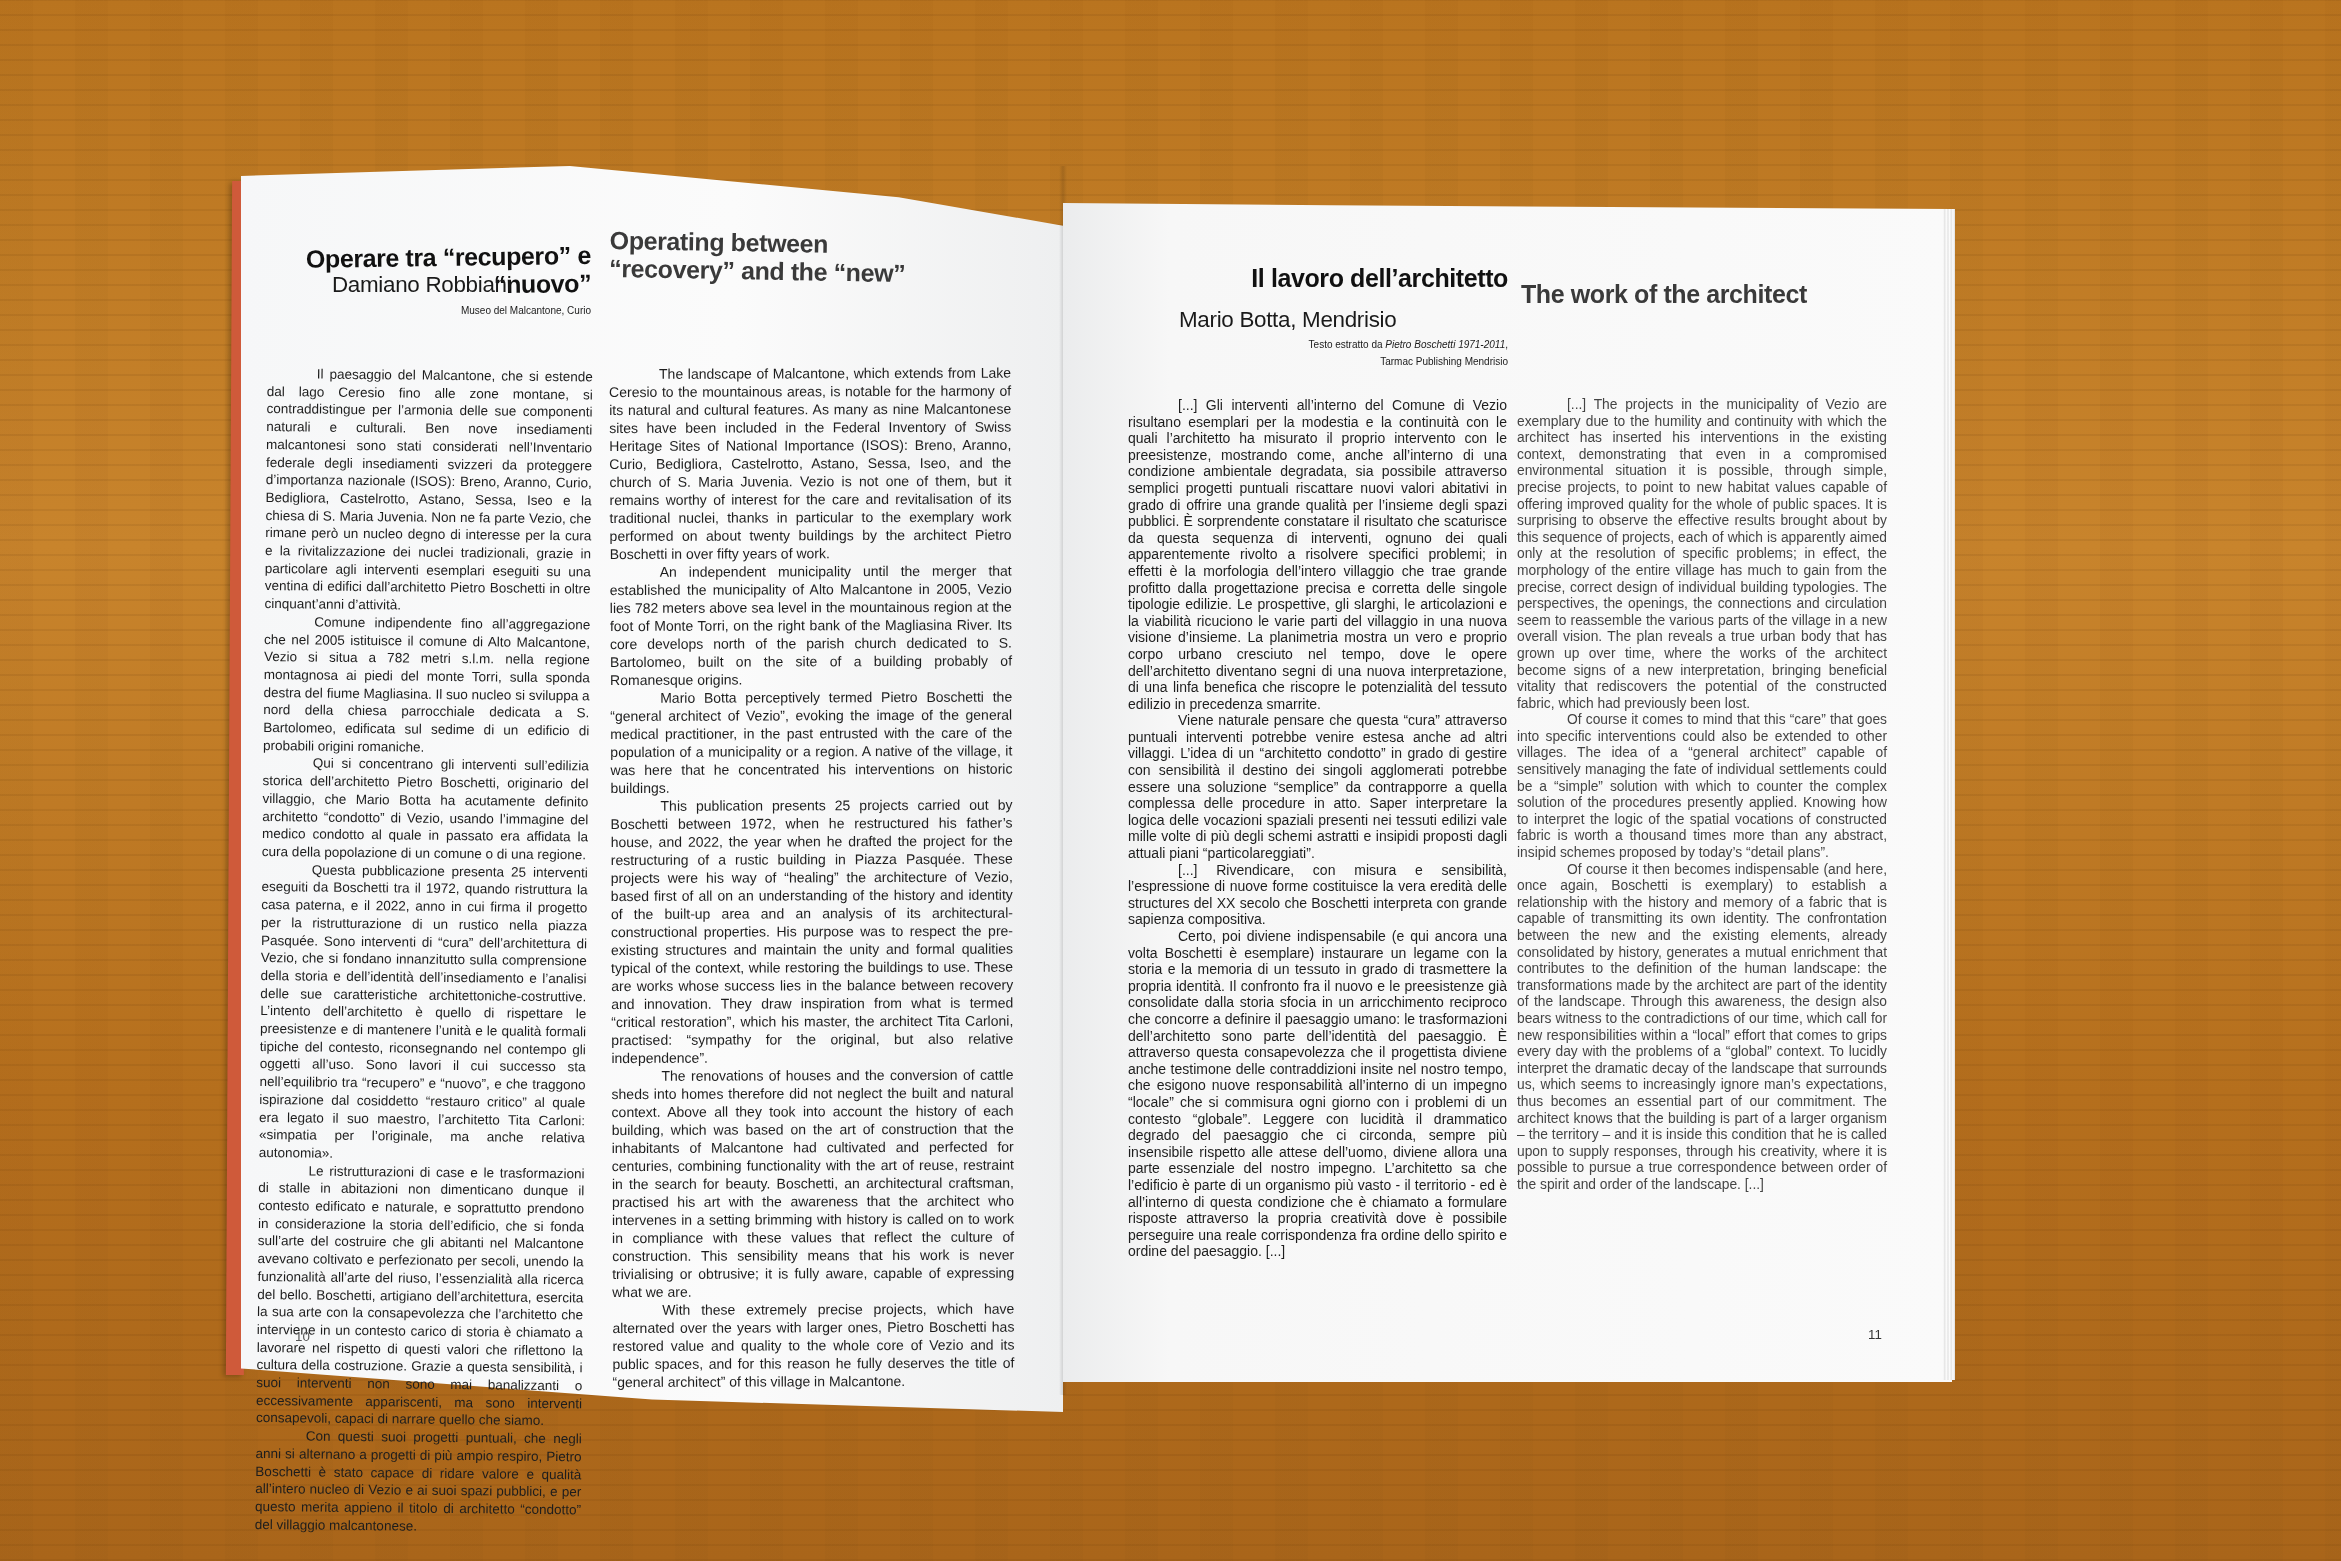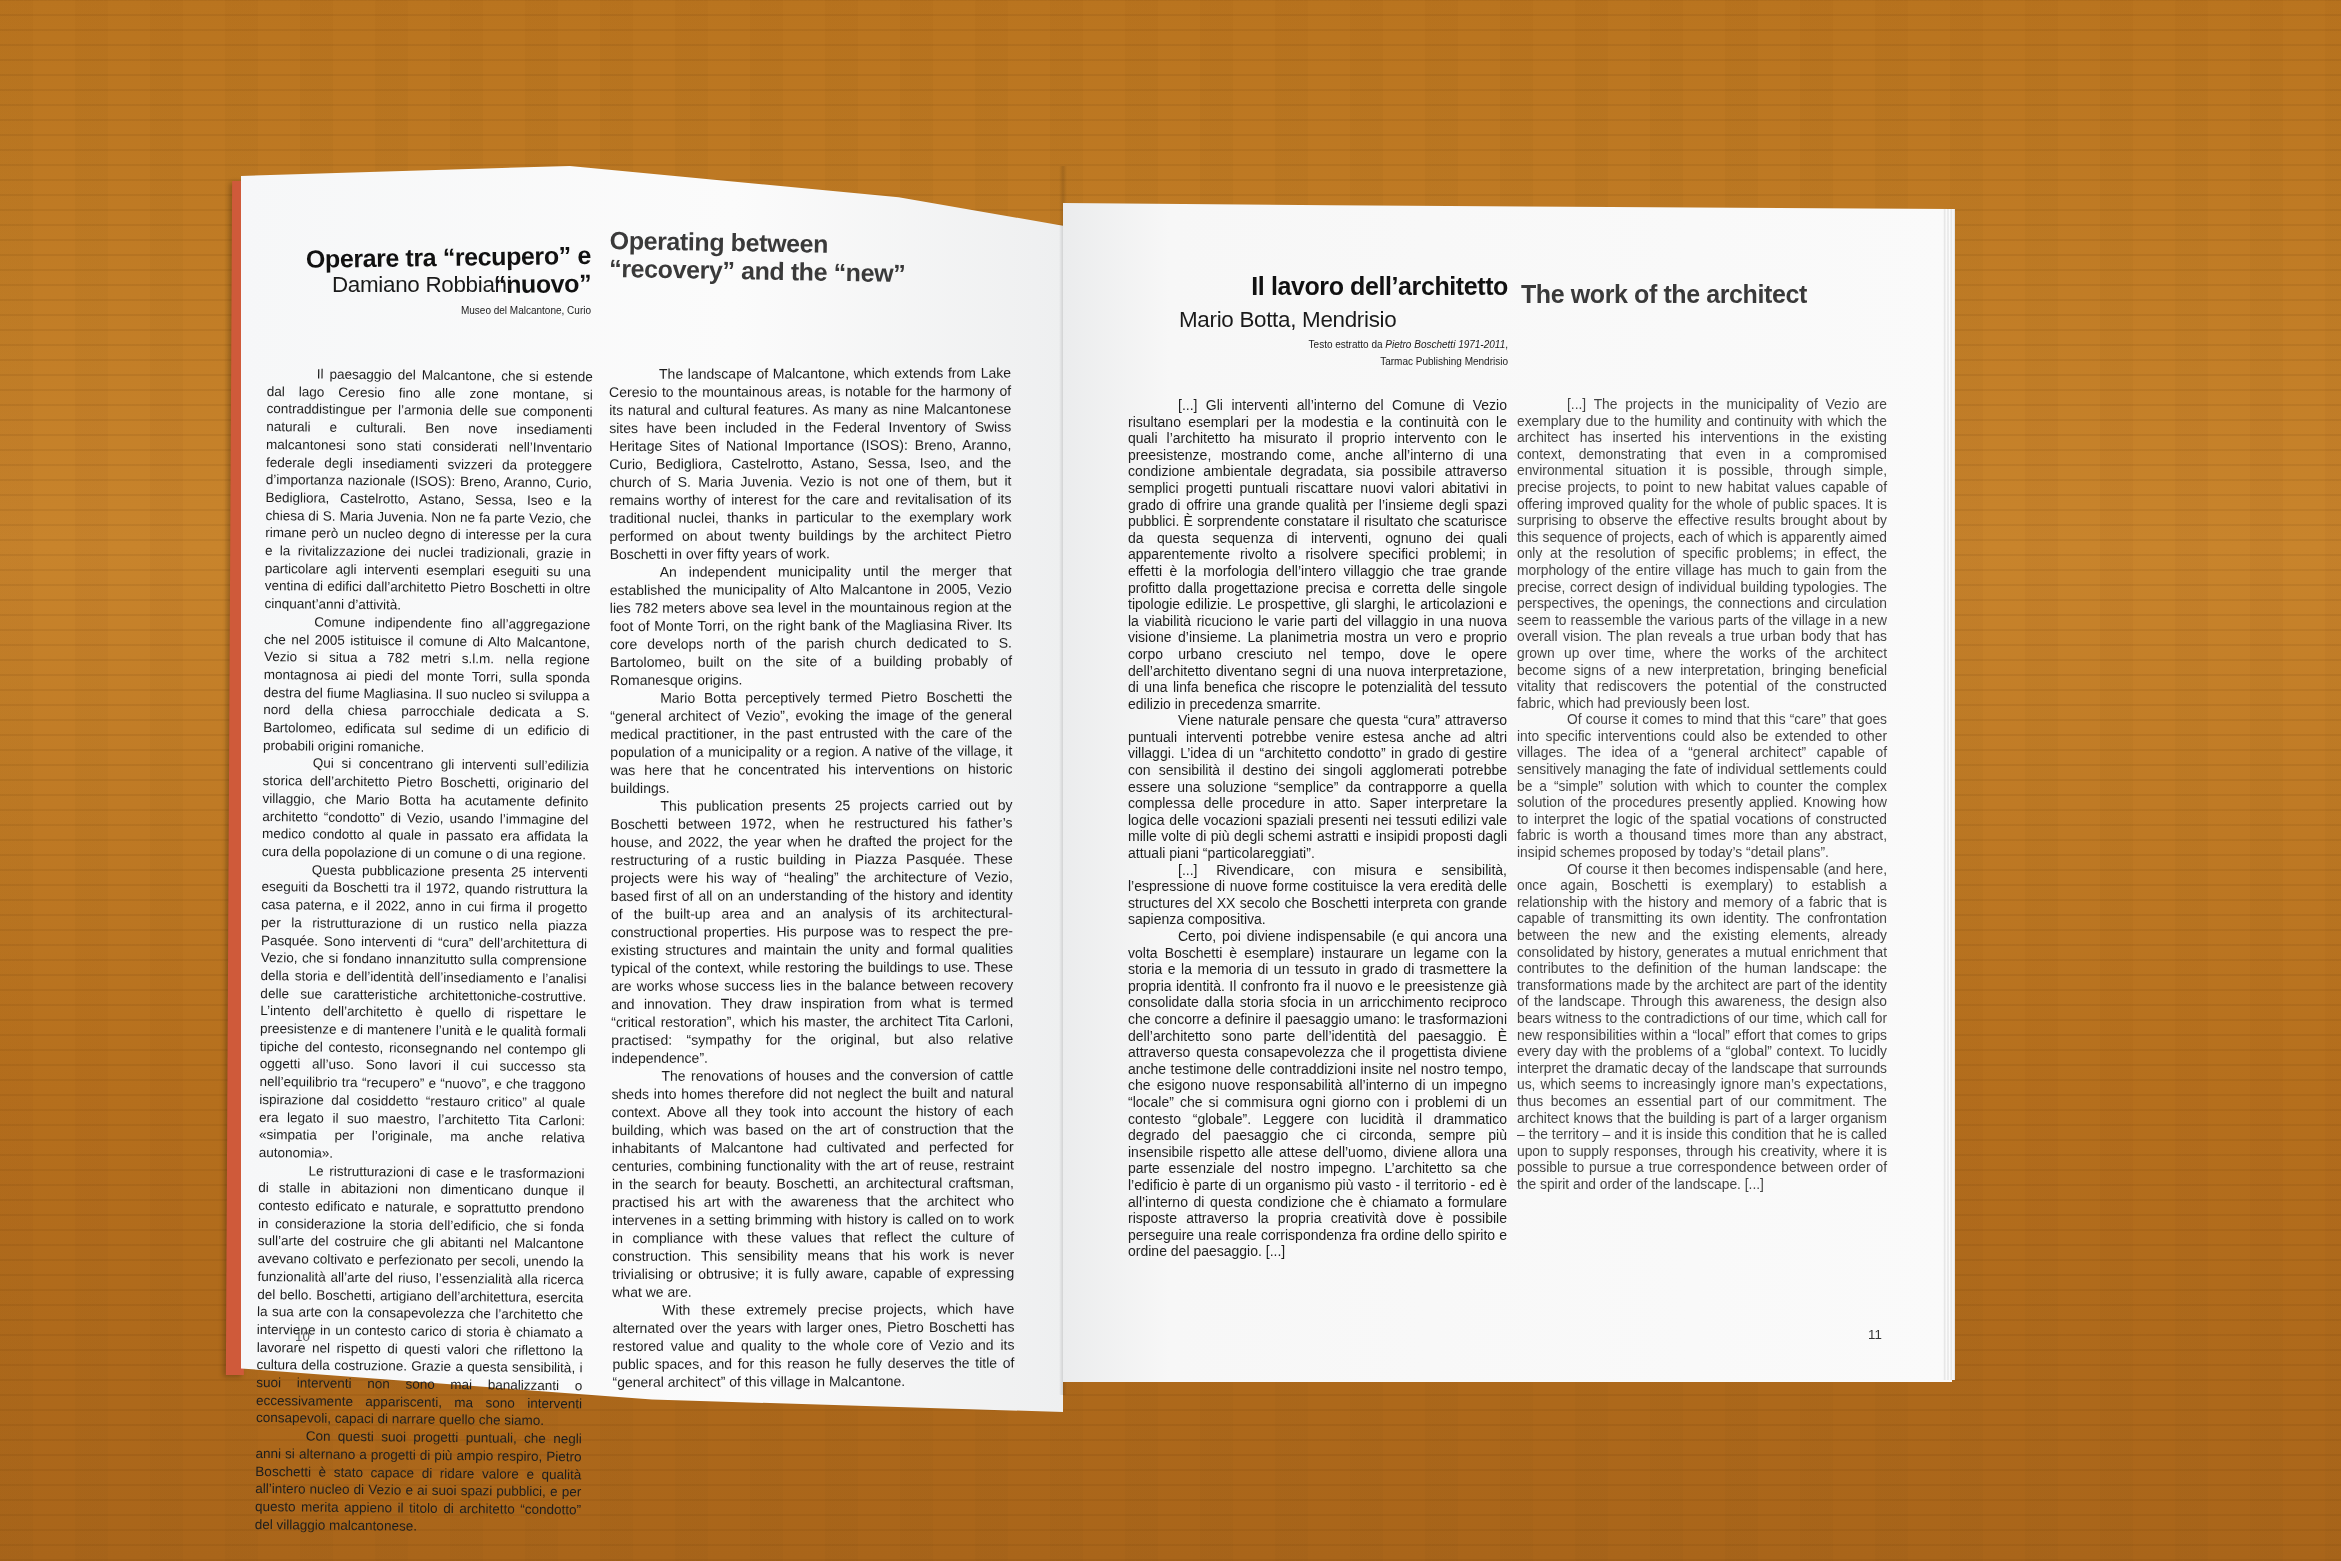--- a/index.html
+++ b/index.html
@@ -80,21 +80,21 @@
     <p>With these extremely precise projects, which have alternated over the years with larger ones, Pietro Boschetti has restored value and quality to the whole core of Vezio and its public spaces, and for this reason he fully deserves the title of “general architect” of this village in Malcantone.</p>
   </div>
 
   <div class="pagenum" style="left:295px; top:1329px;">10</div>
 
   <div class="gutter"></div>
 
   <div class="page-right"></div>
   <div class="page-stack"></div>
 
-  <div class="title" style="left:1179px; top:272px; width:329px; text-align:right;">Il lavoro dell’architetto</div>
+  <div class="title" style="left:1179px; top:264px; width:329px; text-align:right;">Il lavoro dell’architetto</div>
   <div class="title title-en" style="left:1521px; top:280px; width:349px;">The work of the architect</div>
   <div class="author" style="left:1179px; top:307px; width:329px;">Mario Botta, Mendrisio</div>
   <div class="affil" style="left:1179px; top:336px; width:329px;">
     <span>Testo estratto da </span><i>Pietro Boschetti 1971-2011</i><span>,</span><br>
     <span>Tarmac Publishing Mendrisio</span>
   </div>
 
   <div class="col" style="left:1128px; top:397px; width:379px; font-size:14px; line-height:16.6px;">
     <p>[...] Gli interventi all’interno del Comune di Vezio risultano esemplari per la modestia e la continuità con le quali l’architetto ha misurato il proprio intervento con le preesistenze, mostrando come, anche all’interno di una condizione ambientale degradata, sia possibile attraverso semplici progetti puntuali riscattare nuovi valori abitativi in grado di offrire una grande qualità per l’insieme degli spazi pubblici. È sorprendente constatare il risultato che scaturisce da questa sequenza di interventi, ognuno dei quali apparentemente rivolto a risolvere specifici problemi; in effetti è la morfologia dell’intero villaggio che trae grande profitto dalla progettazione precisa e corretta delle singole tipologie edilizie. Le prospettive, gli slarghi, le articolazioni e la viabilità ricuciono le varie parti del villaggio in una nuova visione d’insieme. La planimetria mostra un vero e proprio corpo urbano cresciuto nel tempo, dove le opere dell’architetto diventano segni di una nuova interpretazione, di una linfa benefica che riscopre le potenzialità del tessuto edilizio in precedenza smarrite.</p>
     <p>Viene naturale pensare che questa “cura” attraverso puntuali interventi potrebbe venire estesa anche ad altri villaggi. L’idea di un “architetto condotto” in grado di gestire con sensibilità il destino dei singoli agglomerati potrebbe essere una soluzione “semplice” da contrapporre a quella complessa delle procedure in atto. Saper interpretare la logica delle vocazioni spaziali presenti nei tessuti edilizi vale mille volte di più degli schemi astratti e insipidi proposti dagli attuali piani “particolareggiati”.</p>

